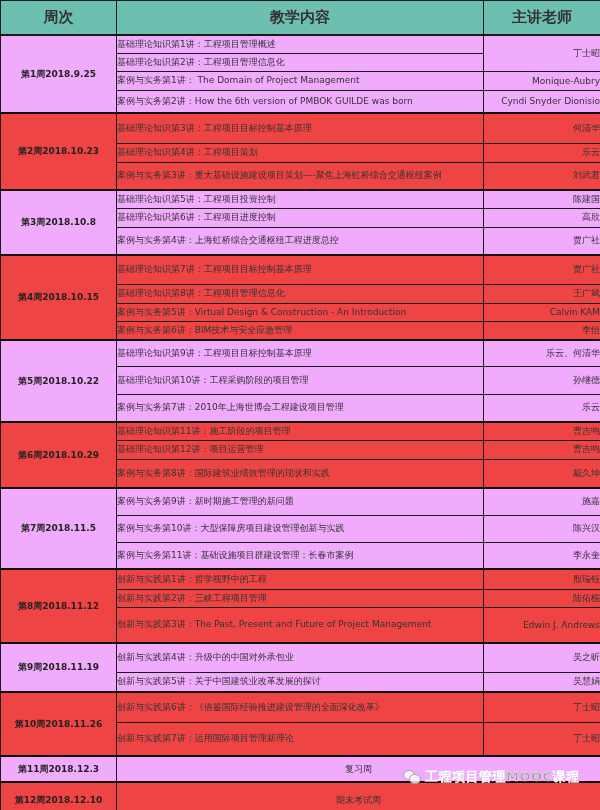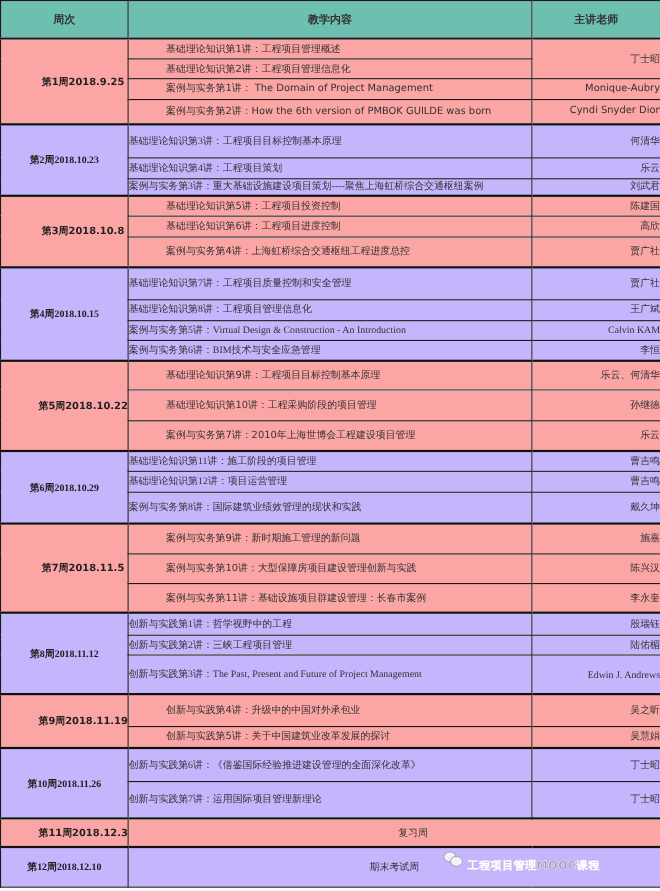--- a/index.html
+++ b/index.html
@@ -1,34 +1,34 @@
 <!DOCTYPE html>
 <html><head>
 <meta charset="utf-8">
 <style>
   html, body { margin: 0; padding: 0; background: #ffffff; }
   body { width: 600px; height: 810px; overflow: hidden; position: relative;
          font-family: "DejaVu Sans", "Liberation Sans", sans-serif; color: #222; }
   table.schedule { border-collapse: collapse; width: 600px; table-layout: fixed; position: absolute; top: 0; left: 0; }
   table.schedule td, table.schedule th { border: 1px solid #1a1a1a; padding: 0; font-size: 9px; vertical-align: middle; overflow: hidden; white-space: nowrap; }
-  table.schedule th { background: #6dbfb0; height: 33px; font-weight: bold; font-size: 10px; color: #333; text-align: center; border-bottom: 2px solid #1a1a1a; }
+  table.schedule th { background: #6dbfb0; height: 33px; font-weight: bold; font-size: 15px; color: #333; text-align: center; border-bottom: 2px solid #1a1a1a; }
   col.c-week { width: 116px; }
   col.c-content { width: 367px; }
   col.c-teacher { width: 117px; }
   td.week { text-align: center; font-weight: bold; font-size: 9.5px; color: #222; border-right: 2px solid #111; }
   td.content { padding-left: 5px; font-size: 8.8px; color: #333; }
   td.teacher { text-align: right; font-size: 9px; color: #333; border-left: 2px solid #111; }
   td.center { text-align: center; padding-left: 0; }
-  tr.grp-gray td { background: #fca5a5; padding-left: 34px; }
-  tr.grp-white td { background: #c4b5fd; font-family: Liberation Serif, serif; }
+  tr.grp-gray td { background: #f0abfc; }
+  tr.grp-white td { background: #ef4444; }
   tr.grp-start td { border-top: 2px solid #111; }
   .watermark { position: absolute; left: 403px; top: 768px; display: flex; align-items: center; gap: 4px; pointer-events: none; }
   .watermark .wm-icon { width: 18px; height: 14px; position: relative; }
   .watermark .wm-icon span { position: absolute; border-radius: 50%; border: 1px solid #aaa; background: rgba(255,255,255,0.8); }
-  .watermark .wm-text { font-size: 10px; color: rgba(150,150,150,0.8); font-weight: bold; letter-spacing: 0.5px; margin-top: 12px; -webkit-text-stroke: 0.3px #fff; }
+  .watermark .wm-text { font-size: 13px; color: rgba(150,150,150,0.8); font-weight: bold; letter-spacing: 0.5px; -webkit-text-stroke: 0.3px #fff; }
 </style>
 </head>
 <body>
 
 <table class="schedule">
   <colgroup>
       <col class="c-week">
       <col class="c-content">
       <col class="c-teacher">
     </colgroup>
@@ -58,40 +58,40 @@
       </tr>
       <tr class="grp-white grp-start" style="height: 30px;">
         <td class="week" rowspan="3">第2周2018.10.23</td>
         <td class="content">基础理论知识第3讲：工程项目目标控制基本原理</td>
         <td class="teacher">何清华</td>
       </tr>
       <tr class="grp-white" style="height: 19px;">
         <td class="content">基础理论知识第4讲：工程项目策划</td>
         <td class="teacher">乐云</td>
       </tr>
-      <tr class="grp-white" style="height: 16px;">
+      <tr class="grp-white" style="height: 28px;">
         <td class="content">案例与实务第3讲：重大基础设施建设项目策划----聚焦上海虹桥综合交通枢纽案例</td>
         <td class="teacher">刘武君</td>
       </tr>
       <tr class="grp-gray grp-start" style="height: 18px;">
         <td class="week" rowspan="3">第3周2018.10.8</td>
         <td class="content">基础理论知识第5讲：工程项目投资控制</td>
         <td class="teacher">陈建国</td>
       </tr>
       <tr class="grp-gray" style="height: 19px;">
         <td class="content">基础理论知识第6讲：工程项目进度控制</td>
         <td class="teacher">高欣</td>
       </tr>
       <tr class="grp-gray" style="height: 28px;">
         <td class="content">案例与实务第4讲：上海虹桥综合交通枢纽工程进度总控</td>
         <td class="teacher">贾广社</td>
       </tr>
       <tr class="grp-white grp-start" style="height: 29px;">
         <td class="week" rowspan="4">第4周2018.10.15</td>
-        <td class="content">基础理论知识第7讲：工程项目质量控制和安全管理</td>
+        <td class="content">基础理论知识第7讲：工程项目目标控制基本原理</td>
         <td class="teacher">贾广社</td>
       </tr>
       <tr class="grp-white" style="height: 19px;">
         <td class="content">基础理论知识第8讲：工程项目管理信息化</td>
         <td class="teacher">王广斌</td>
       </tr>
       <tr class="grp-white" style="height: 18px;">
         <td class="content">案例与实务第5讲：Virtual Design &amp; Construction - An Introduction</td>
         <td class="teacher">Calvin KAM</td>
       </tr>

